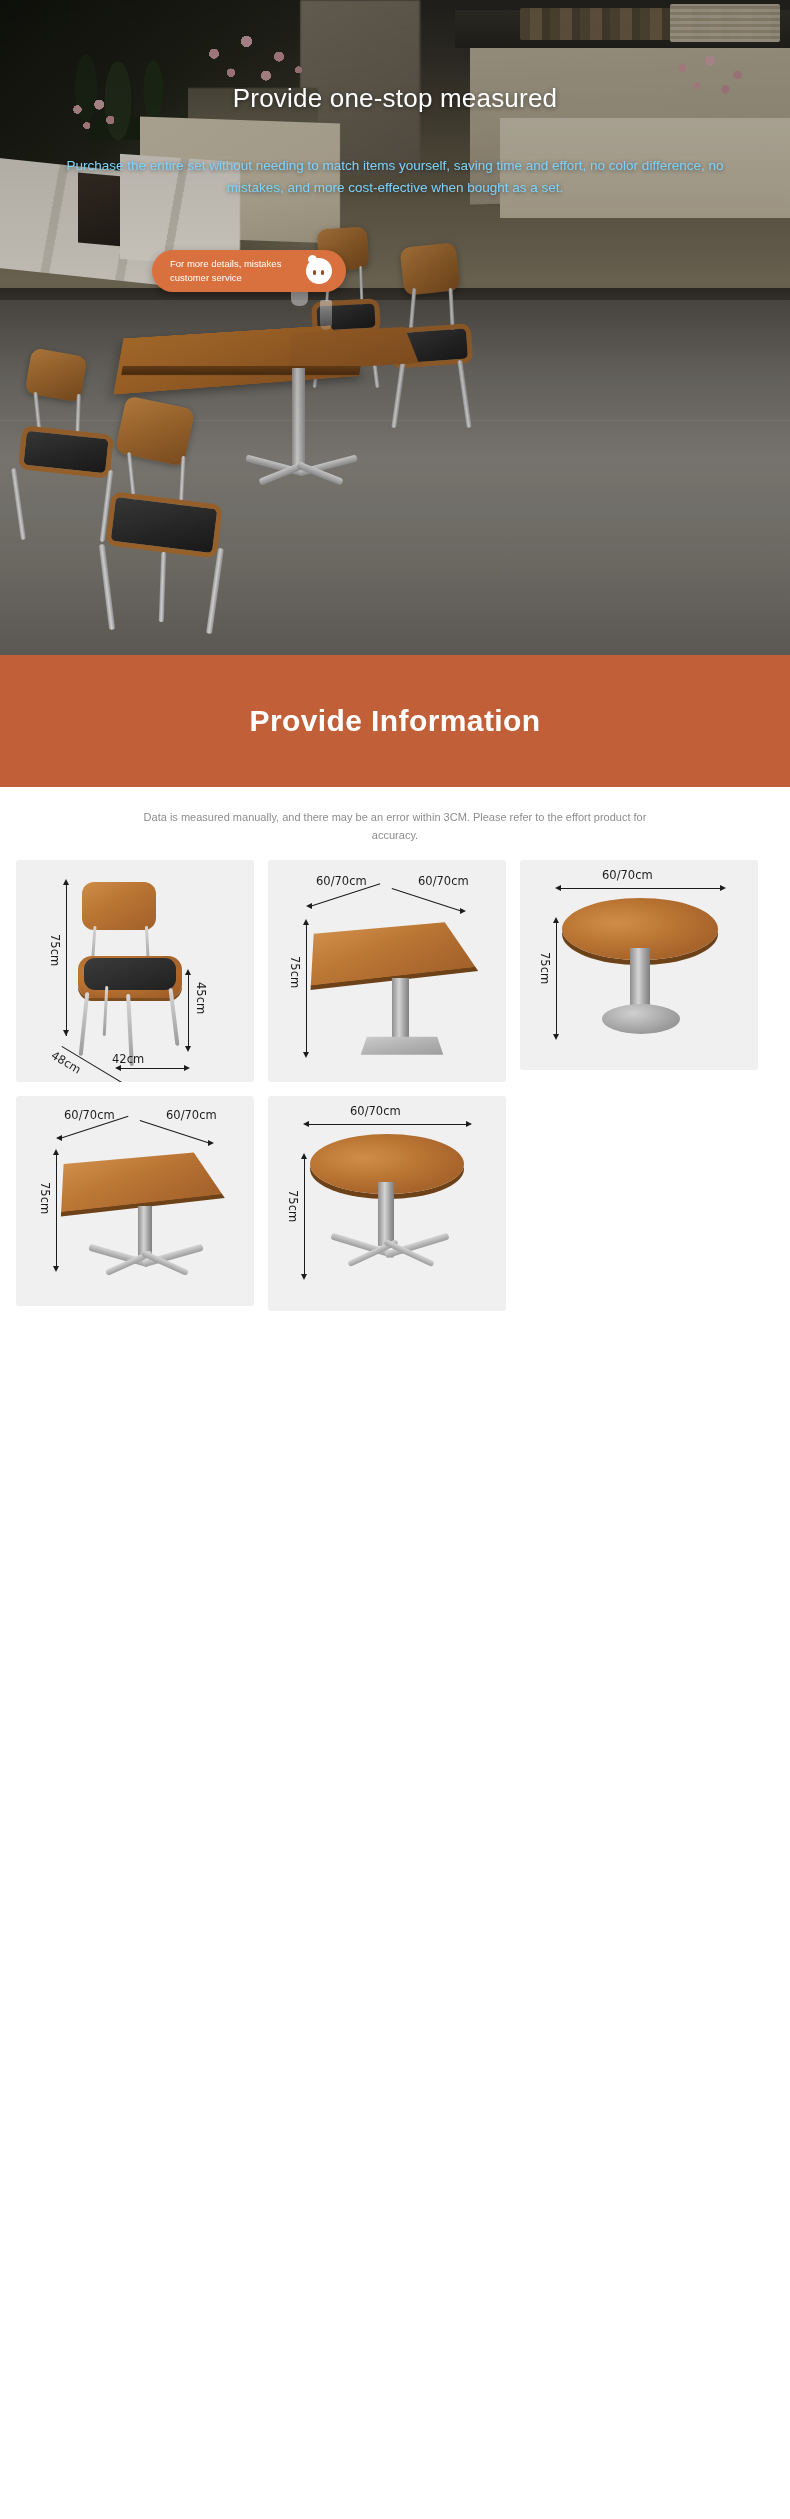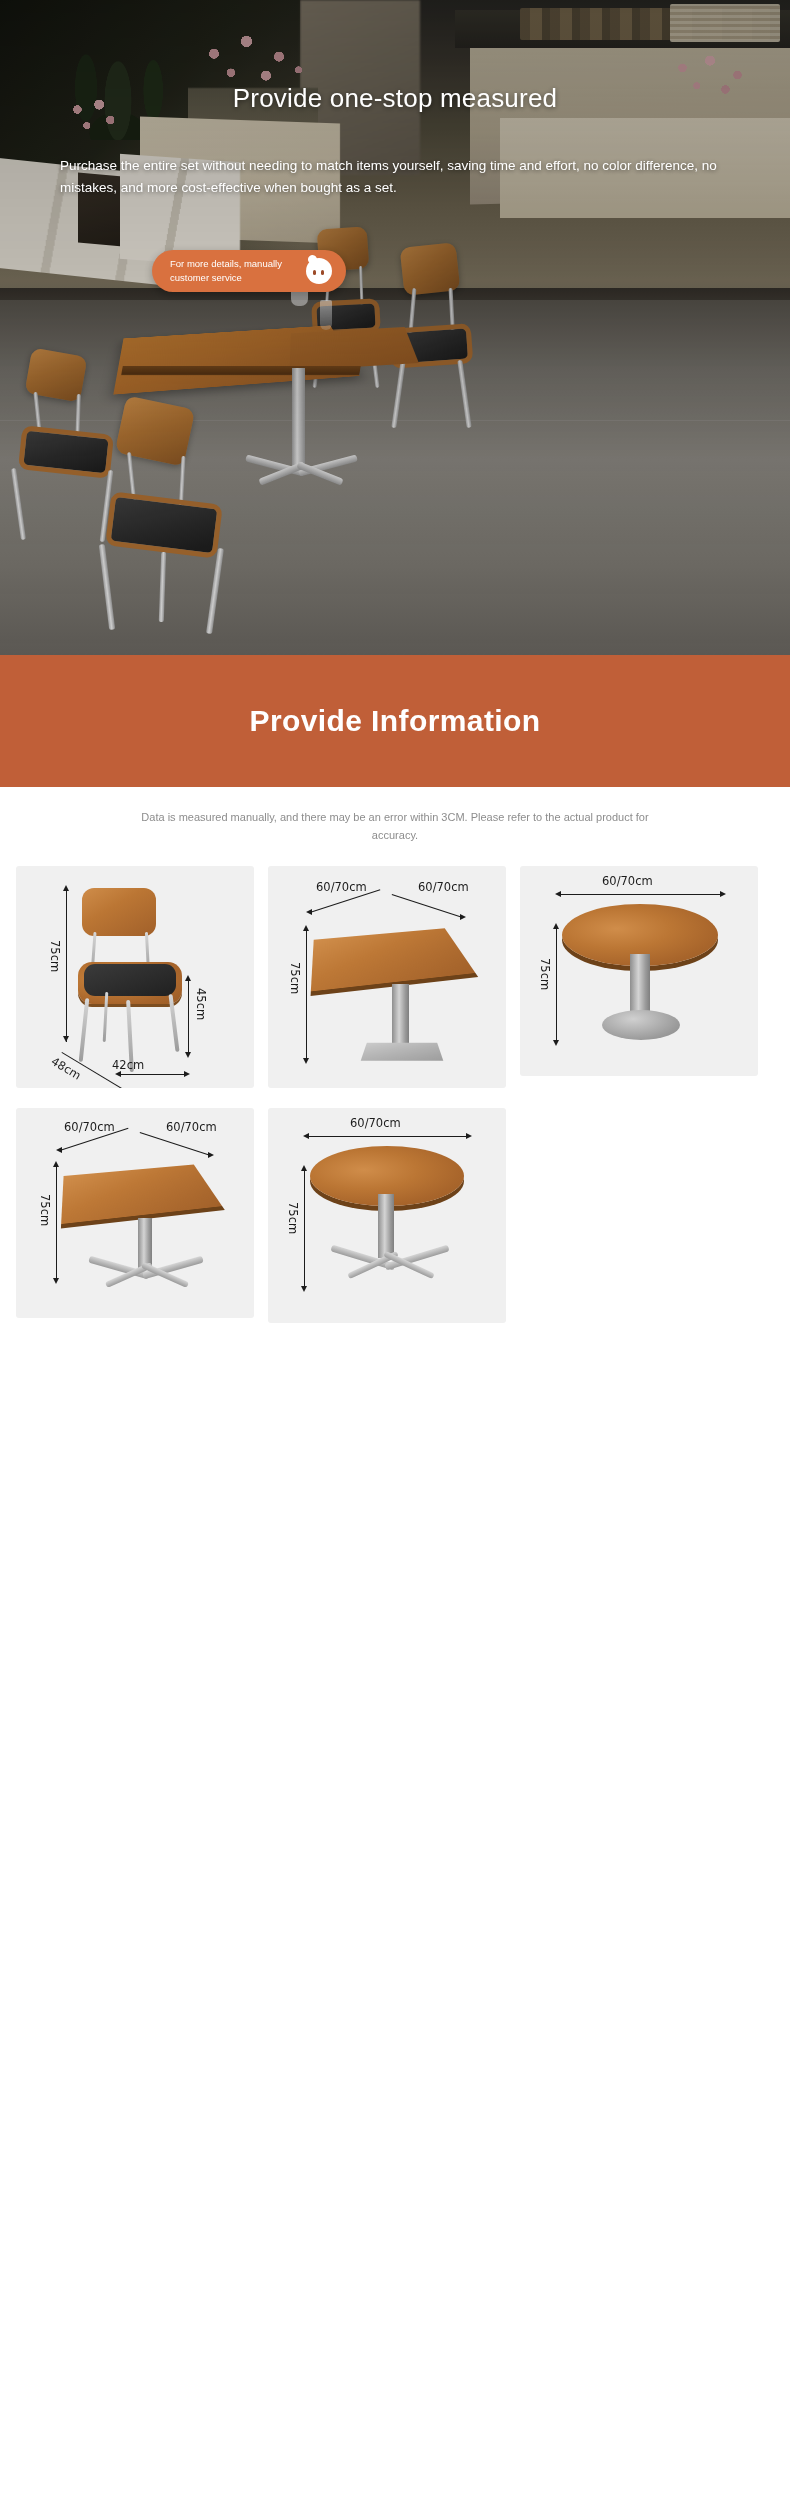--- a/index.html
+++ b/index.html
@@ -208,21 +208,22 @@
     color: #fff;
     font-size: 26px;
     line-height: 1.28;
     font-weight: 400;
     letter-spacing: .2px;
     text-shadow: 0 1px 5px rgba(0,0,0,.55);
     padding: 0 180px;
   }
   .hero-sub {
     position: absolute; left: 0; right: 0; top: 155px;
-    color: #ffffff;
+    text-align: center;
+    color: #7dd3fc;
     font-size: 13.5px;
     line-height: 1.62;
     font-weight: 400;
     text-shadow: 0 1px 5px rgba(0,0,0,.6);
     padding: 0 60px;
   }
   .cs-badge {
     position: absolute; left: 152px; top: 250px;
     width: 194px; height: 42px;
     background: #d9713f;
@@ -283,21 +284,20 @@
     display: flex; flex-wrap: wrap;
     gap: 14px;
     padding: 0 16px 40px;
   }
   .spec-card {
     width: 238px;
     background: #f0f0f0;
     border-radius: 3px;
     position: relative;
     overflow: hidden;
-    margin-top: 6px;
   }
   .spec-card.h-chair { height: 222px; }
   .spec-card.h-sq    { height: 222px; }
   .spec-card.h-round { height: 210px; }
   .spec-card.h-cross { height: 210px; }
   .spec-card.h-xround{ height: 215px; }
 
   .dim-label {
     position: absolute;
     font-size: 11.5px;
@@ -423,35 +423,35 @@
         <div class="ch-leg" style="left:160px;top:552px;width:5px;height:70px;transform:rotate(2deg);"></div>
       </div>
     </div>
 
     <div class="hero-shade"></div>
 
     <div class="hero-title">Provide one-stop measured</div>
     <div class="hero-sub">Purchase the entire set without needing to match items yourself, saving time and effort, no color difference, no mistakes, and more cost-effective when bought as a set.</div>
 
     <div class="cs-badge">
-      <div class="cs-badge-text">For more details, manually customer service</div>
+      <div class="cs-badge-text">For more details, mistakes customer service</div>
       <div class="cs-avatar">
         <div class="ear"></div>
         <div class="face"></div>
         <div class="eye l"></div>
         <div class="eye r"></div>
       </div>
     </div>
   </div>
 
   <div class="band">
     <div class="band-title">Provide Information</div>
   </div>
 
-  <div class="disclaimer">Data is measured manually, and there may be an error within 3CM. Please refer to the actual product for accuracy.</div>
+  <div class="disclaimer">Data is measured manually, and there may be an error within 3CM. Please refer to the effort product for accuracy.</div>
 
   <div class="spec-grid">
 
     <div class="spec-card h-chair">
 
       <div class="wood-sq" style="left:66px;top:22px;width:74px;height:48px;border-radius:12px;"></div>
       <div class="metal-bar" style="left:76px;top:66px;width:3px;height:44px;transform:rotate(4deg);"></div>
       <div class="metal-bar" style="left:130px;top:66px;width:3px;height:42px;transform:rotate(-3deg);"></div>
       <div class="wood-top-ell" style="left:62px;top:96px;width:104px;height:42px;border-radius:14px;box-shadow:0 3px 0 #7d4e20;"></div>
       <div style="position:absolute;left:68px;top:98px;width:92px;height:32px;border-radius:11px;background:linear-gradient(160deg,#3b3b3b,#202020);"></div>

